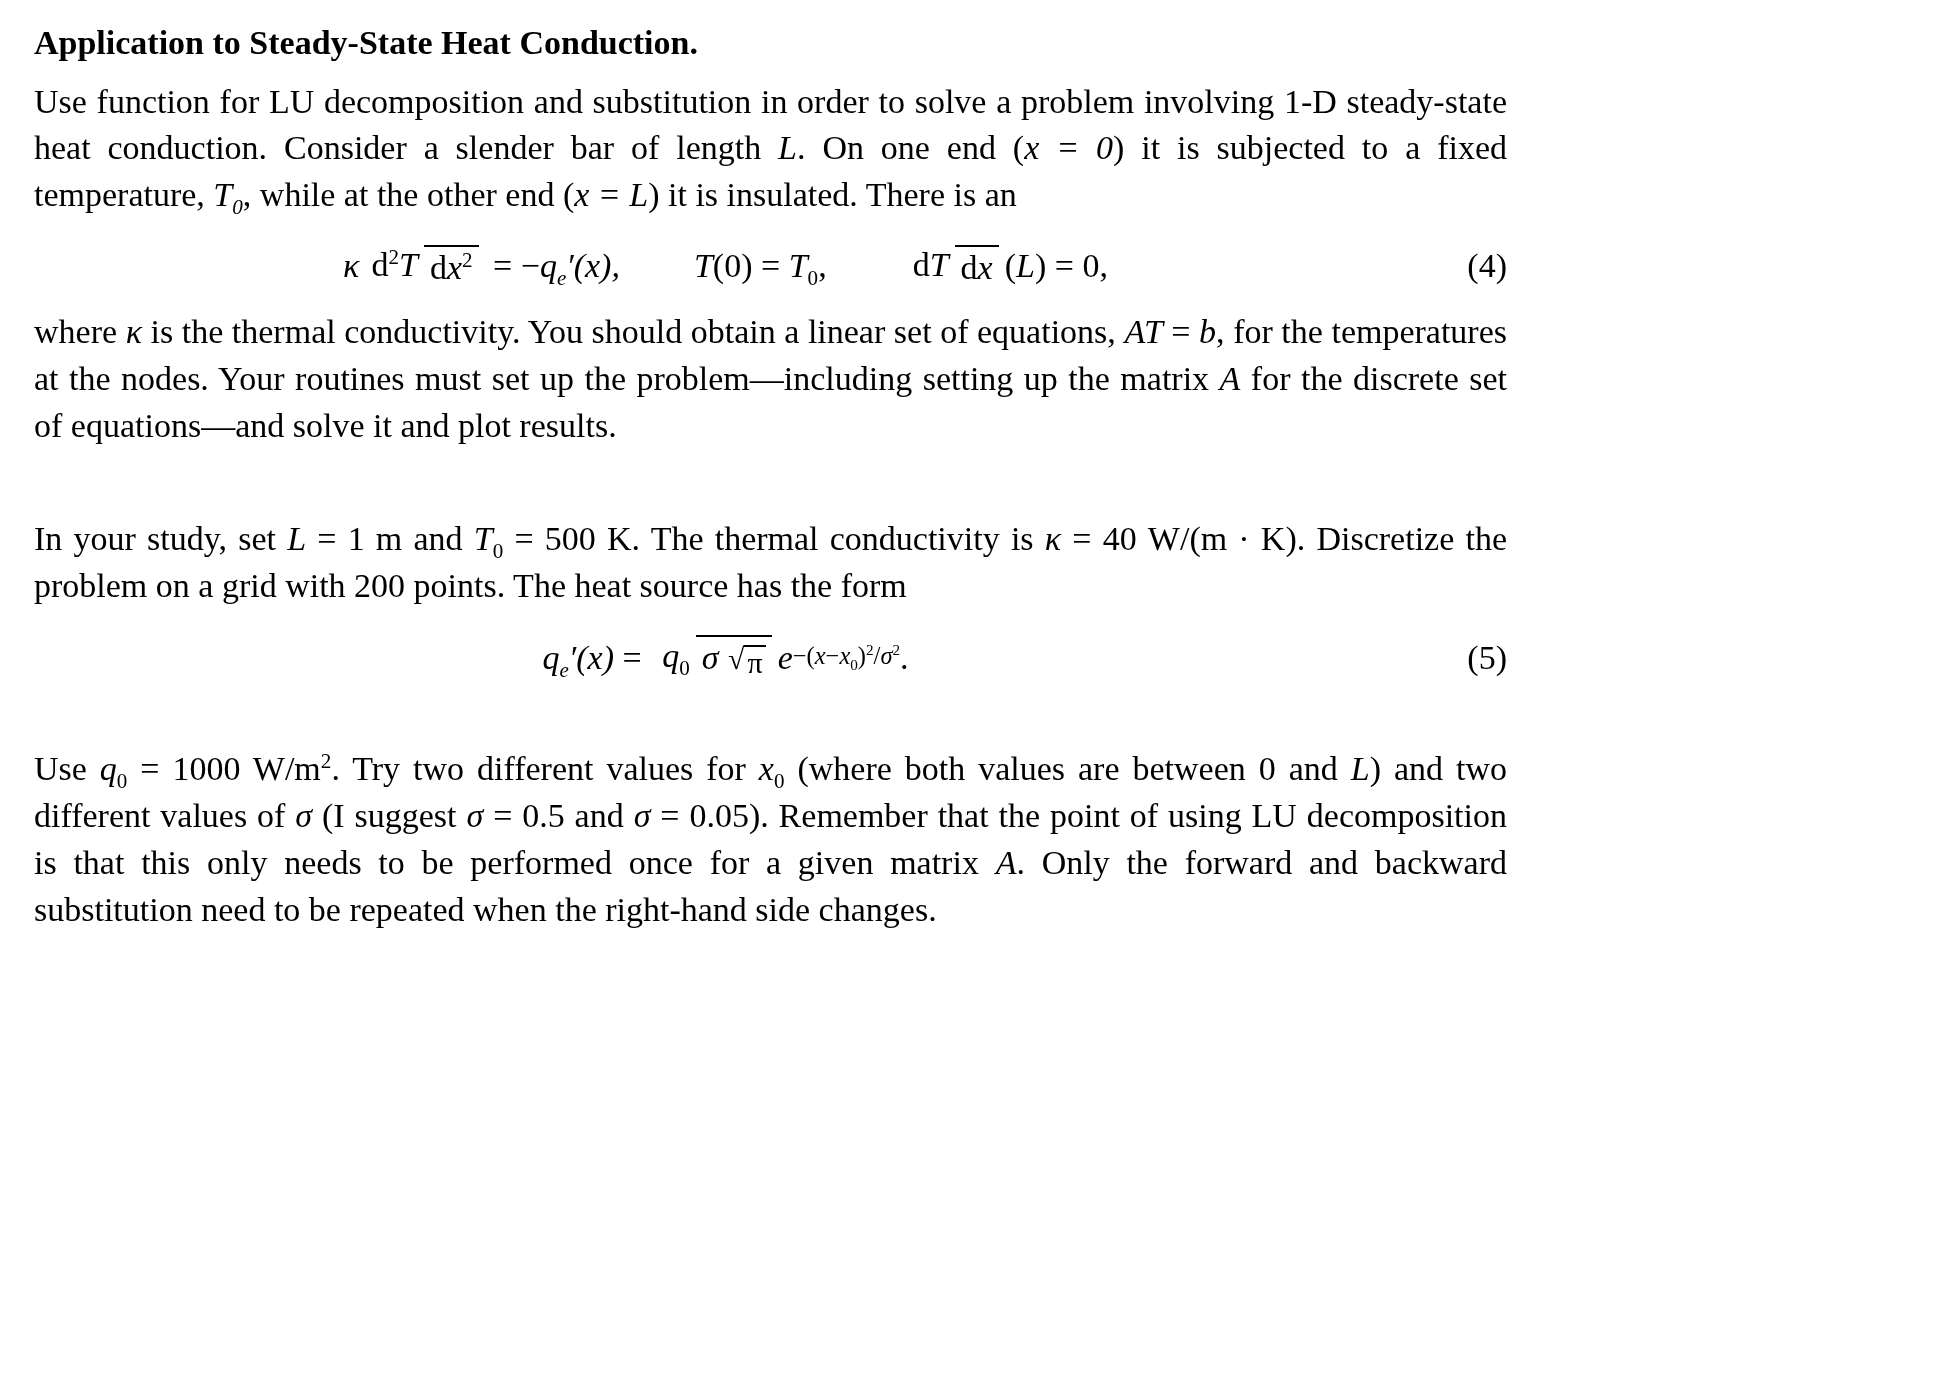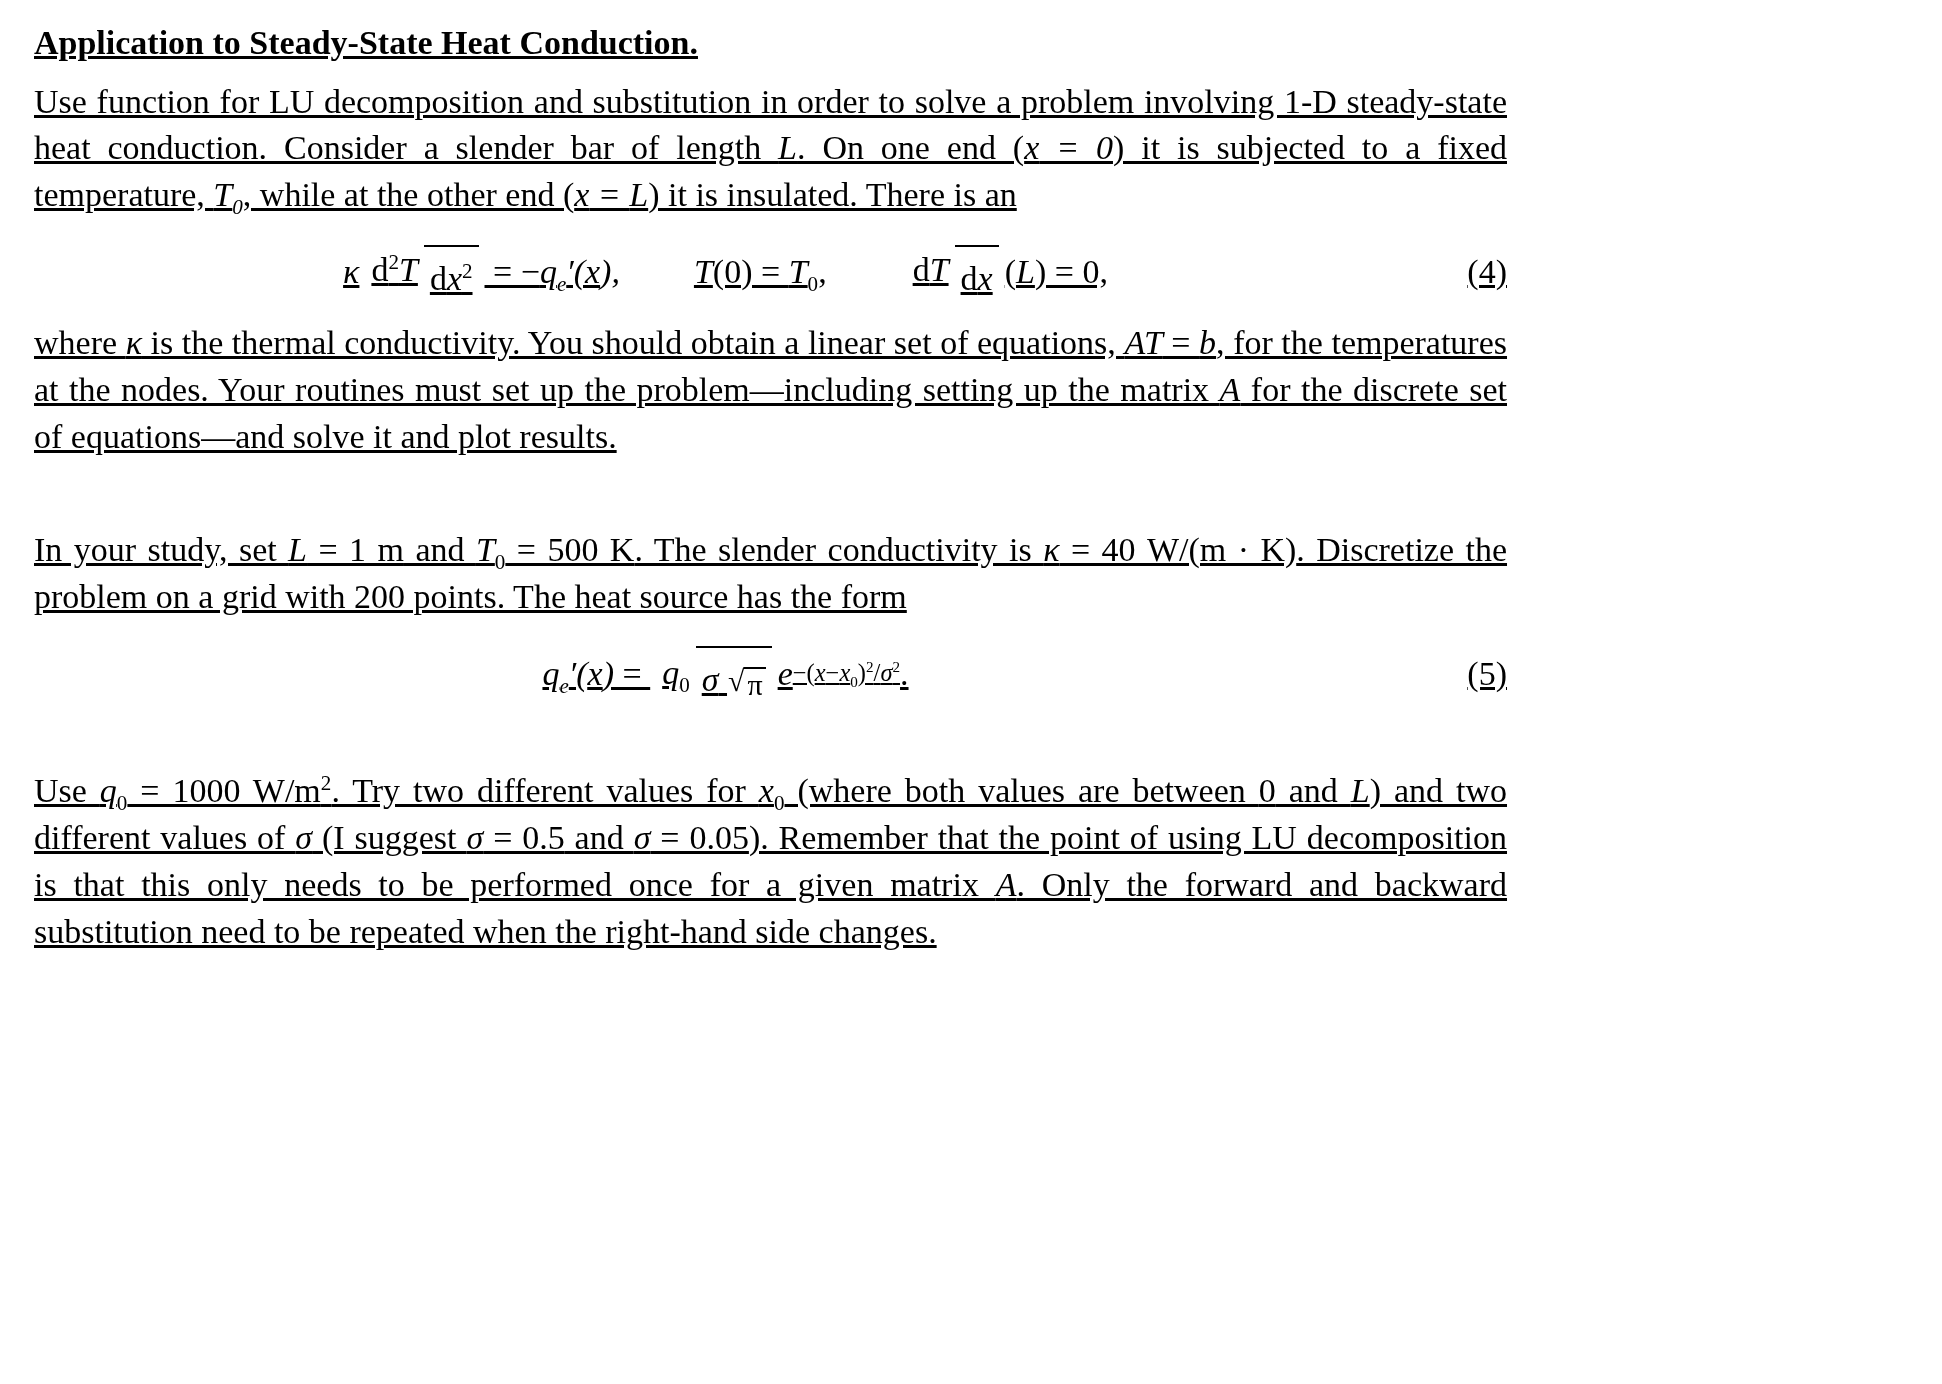--- a/index.html
+++ b/index.html
@@ -11,21 +11,20 @@
     width: 1942px;
     height: 1384px;
     font-family: "Liberation Serif", serif;
     color: #000000;
     overflow: hidden;
   }
   .page {
     padding: 22px 34px 0 34px;
     box-sizing: border-box;
     width: 1541px;
-    text-decoration: underline;
   }
   .heading {
     font-weight: bold;
     font-size: 34px;
     line-height: 1.25;
     margin: 0 0 14px 0;
   }
   p.body {
     font-size: 34px;
     line-height: 1.38;
@@ -63,21 +62,21 @@
     vertical-align: middle;
     margin: 0 6px;
     line-height: 1.08;
   }
   .frac .num {
     padding: 0 6px 2px 6px;
     font-size: 34px;
   }
   .frac .den {
     border-top: 2px solid #000;
-    padding: 14px 6px 0 6px;
+    padding: 3px 6px 0 6px;
     font-size: 34px;
   }
   sup.s { font-size: 0.62em; vertical-align: super; line-height: 0; }
   sub.s { font-size: 0.62em; vertical-align: sub; line-height: 0; }
   .eqrow { font-size: 34px; display: inline-flex; align-items: center; }
   .gap-lg { display: inline-block; width: 74px; }
   .sqrt {
     display: inline-flex;
     align-items: stretch;
     margin-left: 1px;
@@ -124,21 +123,21 @@
         <span>(<span class="mi">L</span>)&nbsp;=&nbsp;0,</span>
       </span>
     </div>
     <div class="eqnum">(4)</div>
   </div>
 
   <p class="body"><span>where </span><span class="mi">κ</span><span> is the thermal conductivity. You should obtain a linear set of equations, </span><span class="mi">AT</span> = <span class="mi">b</span><span>, for the temperatures at the nodes. Your routines must set up the problem—including setting up the matrix </span><span class="mi">A</span><span> for the discrete set of equations—and solve it and plot results.</span></p>
 
   <div class="spacer-block"></div>
 
-  <p class="body"><span>In your study, set </span><span><span class="mi">L</span> = 1 m</span><span> and </span><span><span class="mi">T</span><sub class="s">0</sub> = 500 K</span><span>. The slender conductivity is </span><span><span class="mi">κ</span> = 40 W/(m · K)</span><span>. Discretize the problem on a grid with 200 points. The heat source has the form</span></p>
+  <p class="body"><span>In your study, set </span><span><span class="mi">L</span> = 1 m</span><span> and </span><span><span class="mi">T</span><sub class="s">0</sub> = 500 K</span><span>. The thermal conductivity is </span><span><span class="mi">κ</span> = 40 W/(m · K)</span><span>. Discretize the problem on a grid with 200 points. The heat source has the form</span></p>
 
   <div class="eqline">
     <div class="eqbody">
       <span class="eqrow">
         <span class="mi">q<sub class="s">e</sub>′(<span class="mi">x</span>)</span>
         <span>&nbsp;=&nbsp;</span>
         <span class="frac">
           <span class="num"><span class="mi">q</span><sub class="s">0</sub></span>
           <span class="den"><span class="mi">σ</span>&nbsp;<span class="sqrt">
                 <span class="radical">√</span>

